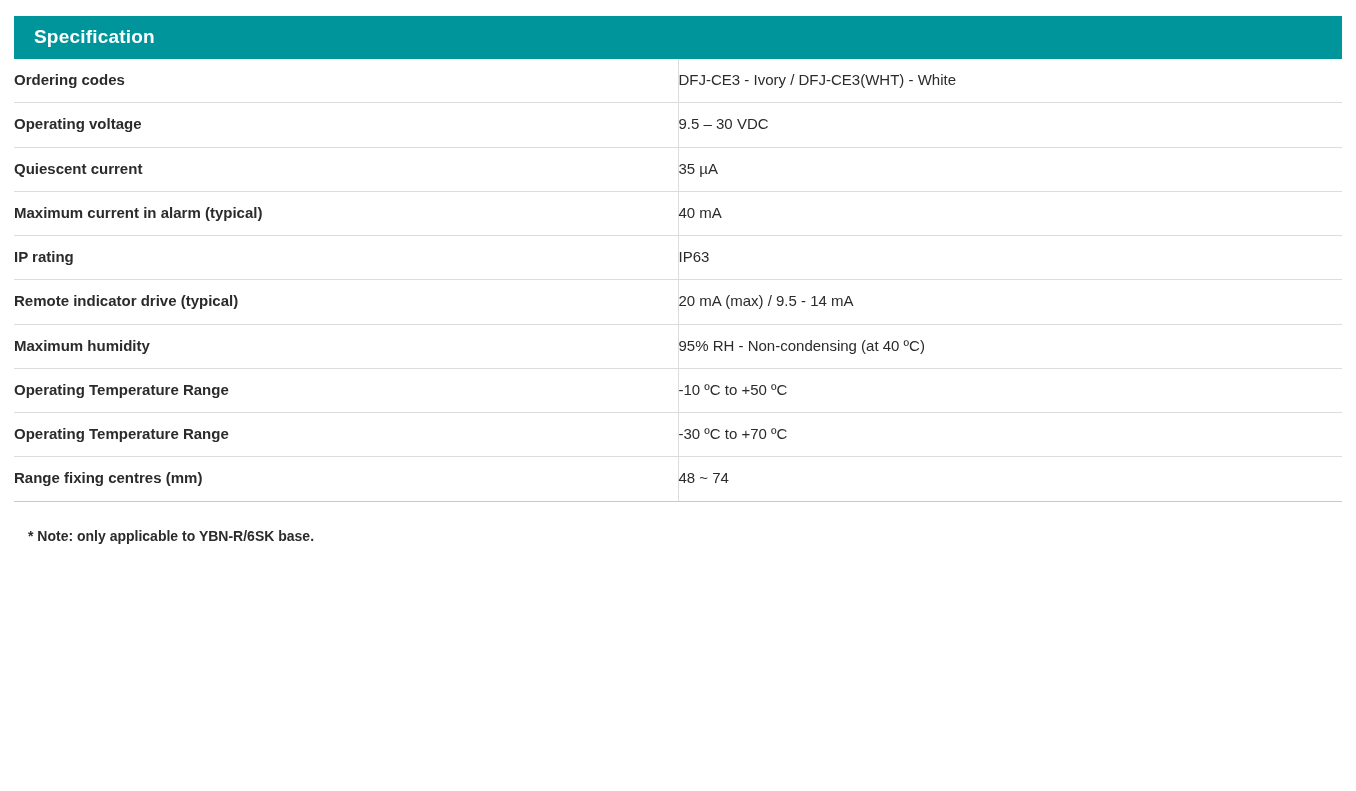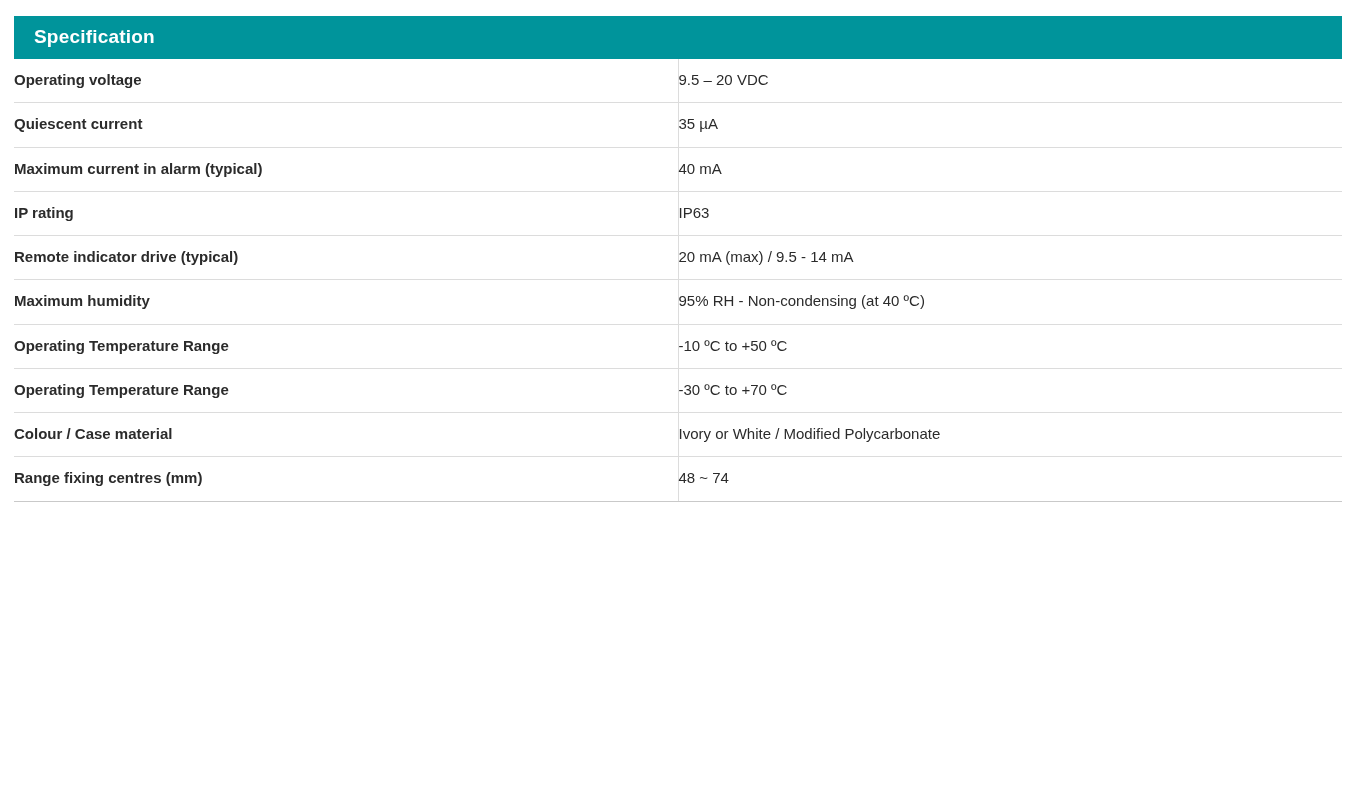--- a/index.html
+++ b/index.html
@@ -75,23 +75,29 @@
 <div class="page">
 
   <table class="spec">
     <thead>
       <tr>
         <th colspan="2">Specification</th>
       </tr>
     </thead>
     <tbody id="spec-body">
         <tr>
+          <td class="label">Ordering codes</td>
+          <td class="value">
+            <span class="line">DFJ-CE3 - Ivory / DFJ-CE3(WHT) - White</span>
+          </td>
+        </tr>
+        <tr>
           <td class="label">Operating voltage</td>
           <td class="value">
-            <span class="line">9.5 – 20 VDC</span>
+            <span class="line">9.5 – 30 VDC</span>
           </td>
         </tr>
         <tr>
           <td class="label">Quiescent current</td>
           <td class="value">
             <span class="line">35 µA</span>
           </td>
         </tr>
         <tr>
           <td class="label">Maximum current in alarm (typical)</td>
@@ -123,28 +129,23 @@
             <span class="line">-10 ºC to +50 ºC</span>
           </td>
         </tr>
         <tr>
           <td class="label">Operating Temperature Range</td>
           <td class="value">
             <span class="line">-30 ºC to +70 ºC</span>
           </td>
         </tr>
         <tr>
-          <td class="label">Colour / Case material</td>
-          <td class="value">
-            <span class="line">Ivory or White / Modified Polycarbonate</span>
-          </td>
-        </tr>
-        <tr>
           <td class="label">Range fixing centres (mm)</td>
           <td class="value">
             <span class="line">48 ~ 74</span>
           </td>
         </tr>
       </tbody>
   </table>
 
+  <div class="footnote">* Note: only applicable to YBN-R/6SK base.</div>
 
 </div>
 
 </body></html>

